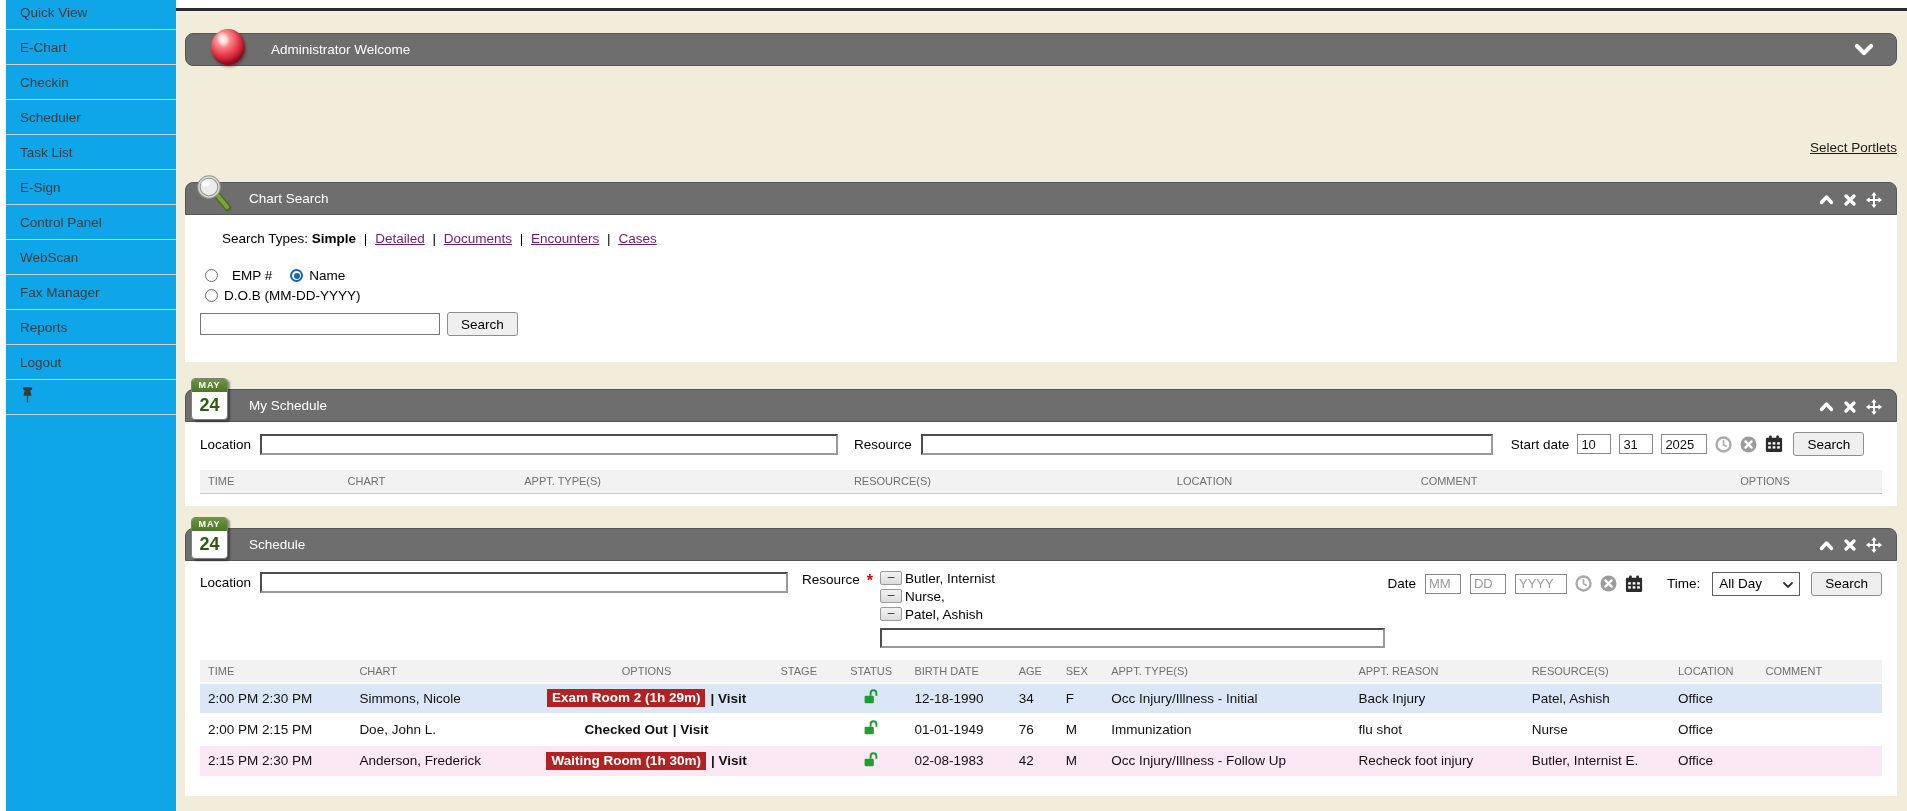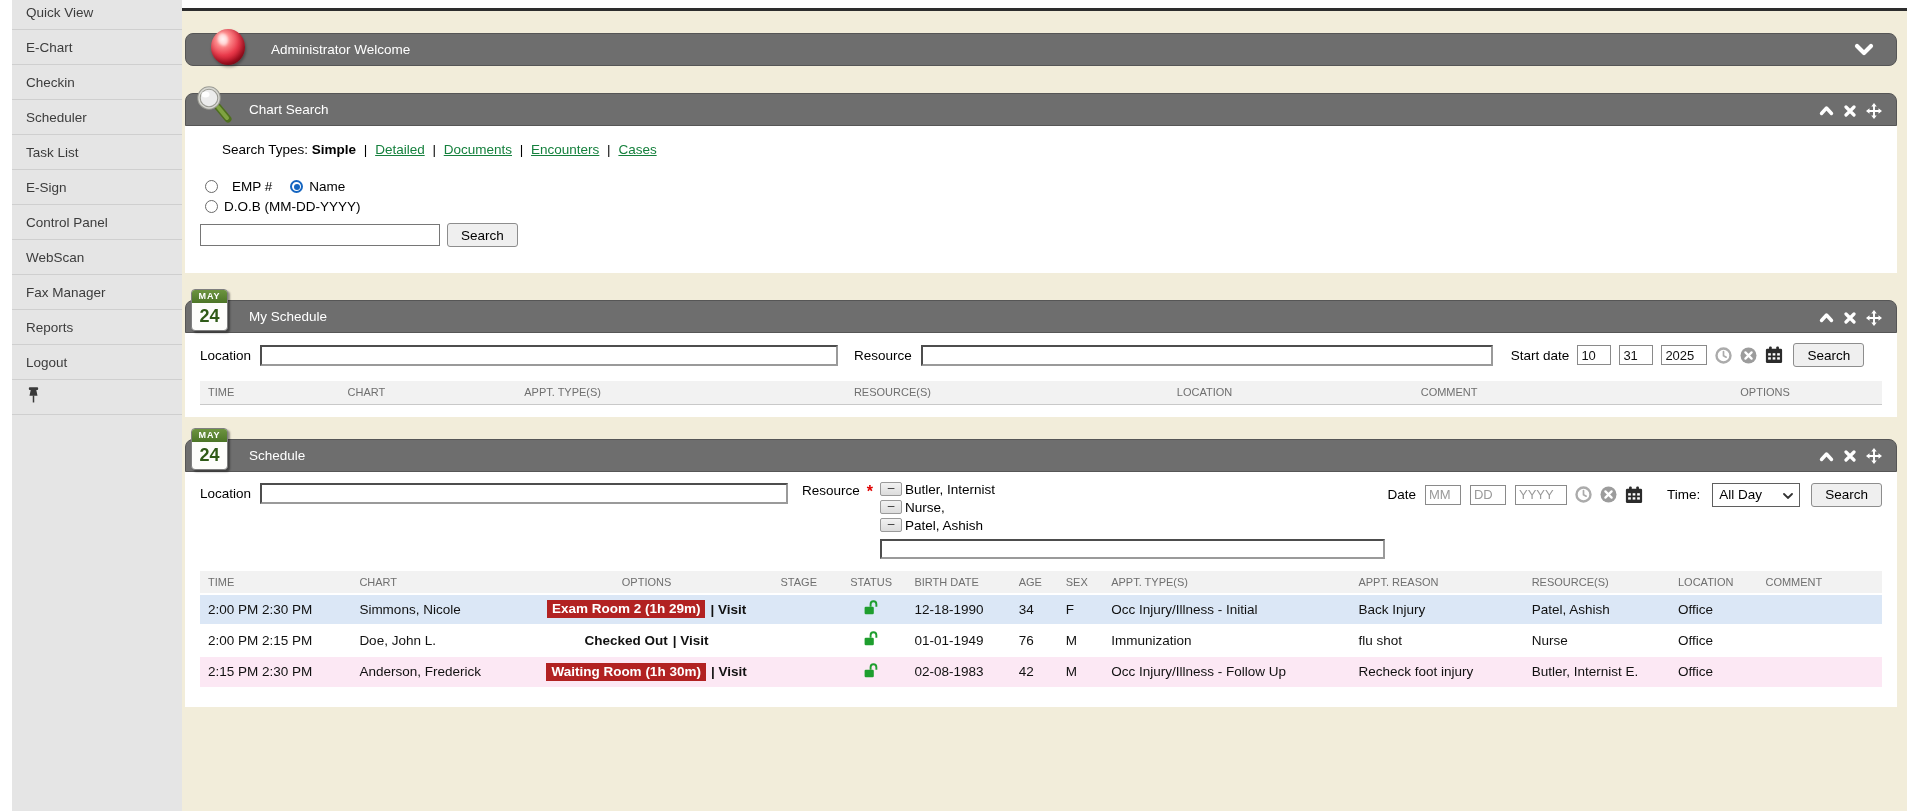--- a/index.html
+++ b/index.html
@@ -1,21 +1,21 @@
 <!DOCTYPE html>
 <html><head>
 <meta charset="utf-8">
 <style>
   * { margin:0; padding:0; box-sizing:border-box; }
   html,body { width:1907px; height:811px; }
   body { font-family:"Liberation Sans", sans-serif; background:#fff; }
   .page { position:relative; width:1907px; height:811px; overflow:hidden; background:#fff; }
 
   
-  .sidebar { position:absolute; left:12px; top:0; width:170px; height:811px; background:#e5e5e5; z-index:5; }
+  .sidebar { position:absolute; left:6px; top:0; width:170px; height:811px; background:#0ea5e9; z-index:5; }
   .side-item { height:35px; line-height:35px; padding-left:14px; font-size:13.5px; color:#3c3c3c;
                border-bottom:1px solid #cfcfcf; cursor:pointer; }
   .side-item.first { height:30px; line-height:26px; }
   .pin-row { height:35px; display:flex; align-items:center; padding-left:15px; border-bottom:1px solid #cfcfcf; cursor:pointer; }
 
   
   .main { position:absolute; left:170px; top:0; width:1737px; height:811px; background:#f2edda; }
   .white-strip { height:8px; background:#fff; }
   .black-bar { height:3px; background:#2d2d2d; }
 
@@ -45,21 +45,21 @@
   .mag-icon { position:absolute; left:8px; top:-9px; }
   .cal { position:absolute; left:5px; top:-12px; width:37px; height:42px; background:#fdfdfb; border:1px solid #7f7f7f;
          border-radius:4px; box-shadow:2px 2px 2px rgba(0,0,0,.4); overflow:hidden; text-align:center; }
   .cal-month { background:linear-gradient(#6d9440,#4c7527); color:#fff; font-size:9px; font-weight:bold; height:13px; line-height:13px; letter-spacing:1px; }
   .cal-day { color:#2f5a17; font-weight:bold; font-size:18px; line-height:27px; }
 
   
   .cs-body { padding:16px 15px 10px 15px; height:147px; }
   .search-types { margin-left:22px; font-size:13.5px; color:#000; }
   .st-active { font-weight:bold; }
-  .st-link { text-decoration:underline; color:#15803d; cursor:pointer; }
+  .st-link { text-decoration:underline; color:#701a75; cursor:pointer; }
   .pipe { margin:0 4px; }
   .radio-area { margin-top:22px; margin-left:5px; font-size:13.5px; }
   .radio-line { margin-bottom:5px; display:flex; align-items:center; }
   .radio { width:13px; height:13px; border:1px solid #6a6a6a; border-radius:50%; background:#fff; display:inline-block;
            margin-right:6px; position:relative; cursor:pointer; flex:none; }
   .radio.checked { border:2px solid #1565c0; }
   .radio.checked::after { content:""; position:absolute; left:1.5px; top:1.5px; width:6px; height:6px; border-radius:50%; background:#1565c0; }
   .u { text-decoration:underline; cursor:pointer; }
   .gap18 { width:18px; }
   .gap8 { width:8px; }
@@ -150,20 +150,23 @@
     <div class="admin-bar gray-bar">
       <div class="red-ball"></div>
       <span class="admin-title">Administrator Welcome</span>
       <span class="admin-chevron">
         <svg width="20" height="14" viewBox="0 0 20 14">
             <path d="M3 3 L10 10 L17 3" stroke="#fff" stroke-width="4.2" fill="none" stroke-linecap="round" stroke-linejoin="round"></path>
           </svg>
       </span>
     </div>
 
+    <div class="select-portlets-row">
+      <a class="select-portlets">Select Portlets</a>
+    </div>
 
     <div class="portlet" style="margin-top:27px;">
       <div class="p-header gray-bar">
         <span class="mag-icon">
           <svg width="40" height="40" viewBox="0 0 40 40">
             <line x1="24" y1="22" x2="34" y2="34" stroke="#4e6f1e" stroke-width="7" stroke-linecap="round"></line>
             <line x1="24" y1="22" x2="33" y2="33" stroke="#7fa241" stroke-width="4" stroke-linecap="round"></line>
             <circle cx="15" cy="13" r="10" fill="#ececec" stroke="#9a9a93" stroke-width="3.5"></circle>
             <circle cx="15" cy="13" r="10" fill="none" stroke="#d8d8d2" stroke-width="1.4"></circle>
             <ellipse cx="11.5" cy="9.5" rx="4" ry="3" fill="#ffffff" opacity="0.95"></ellipse>

